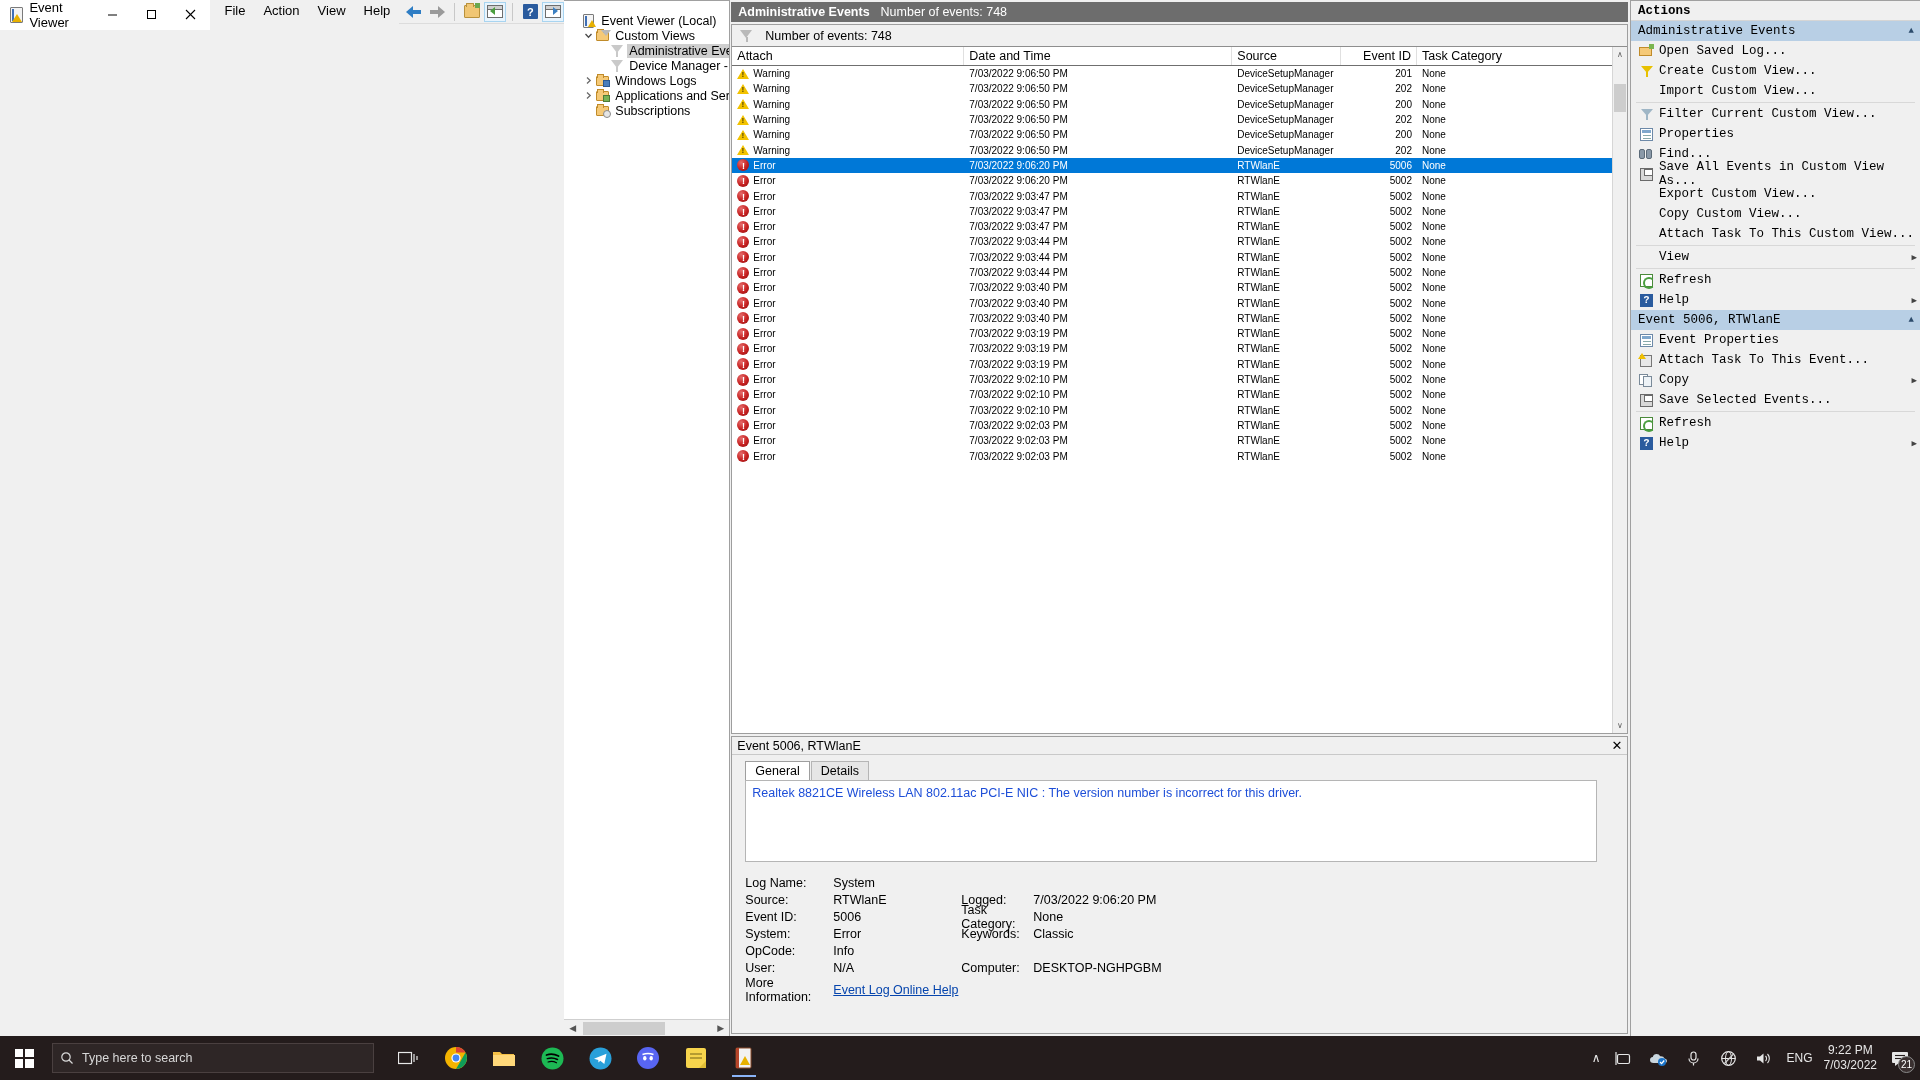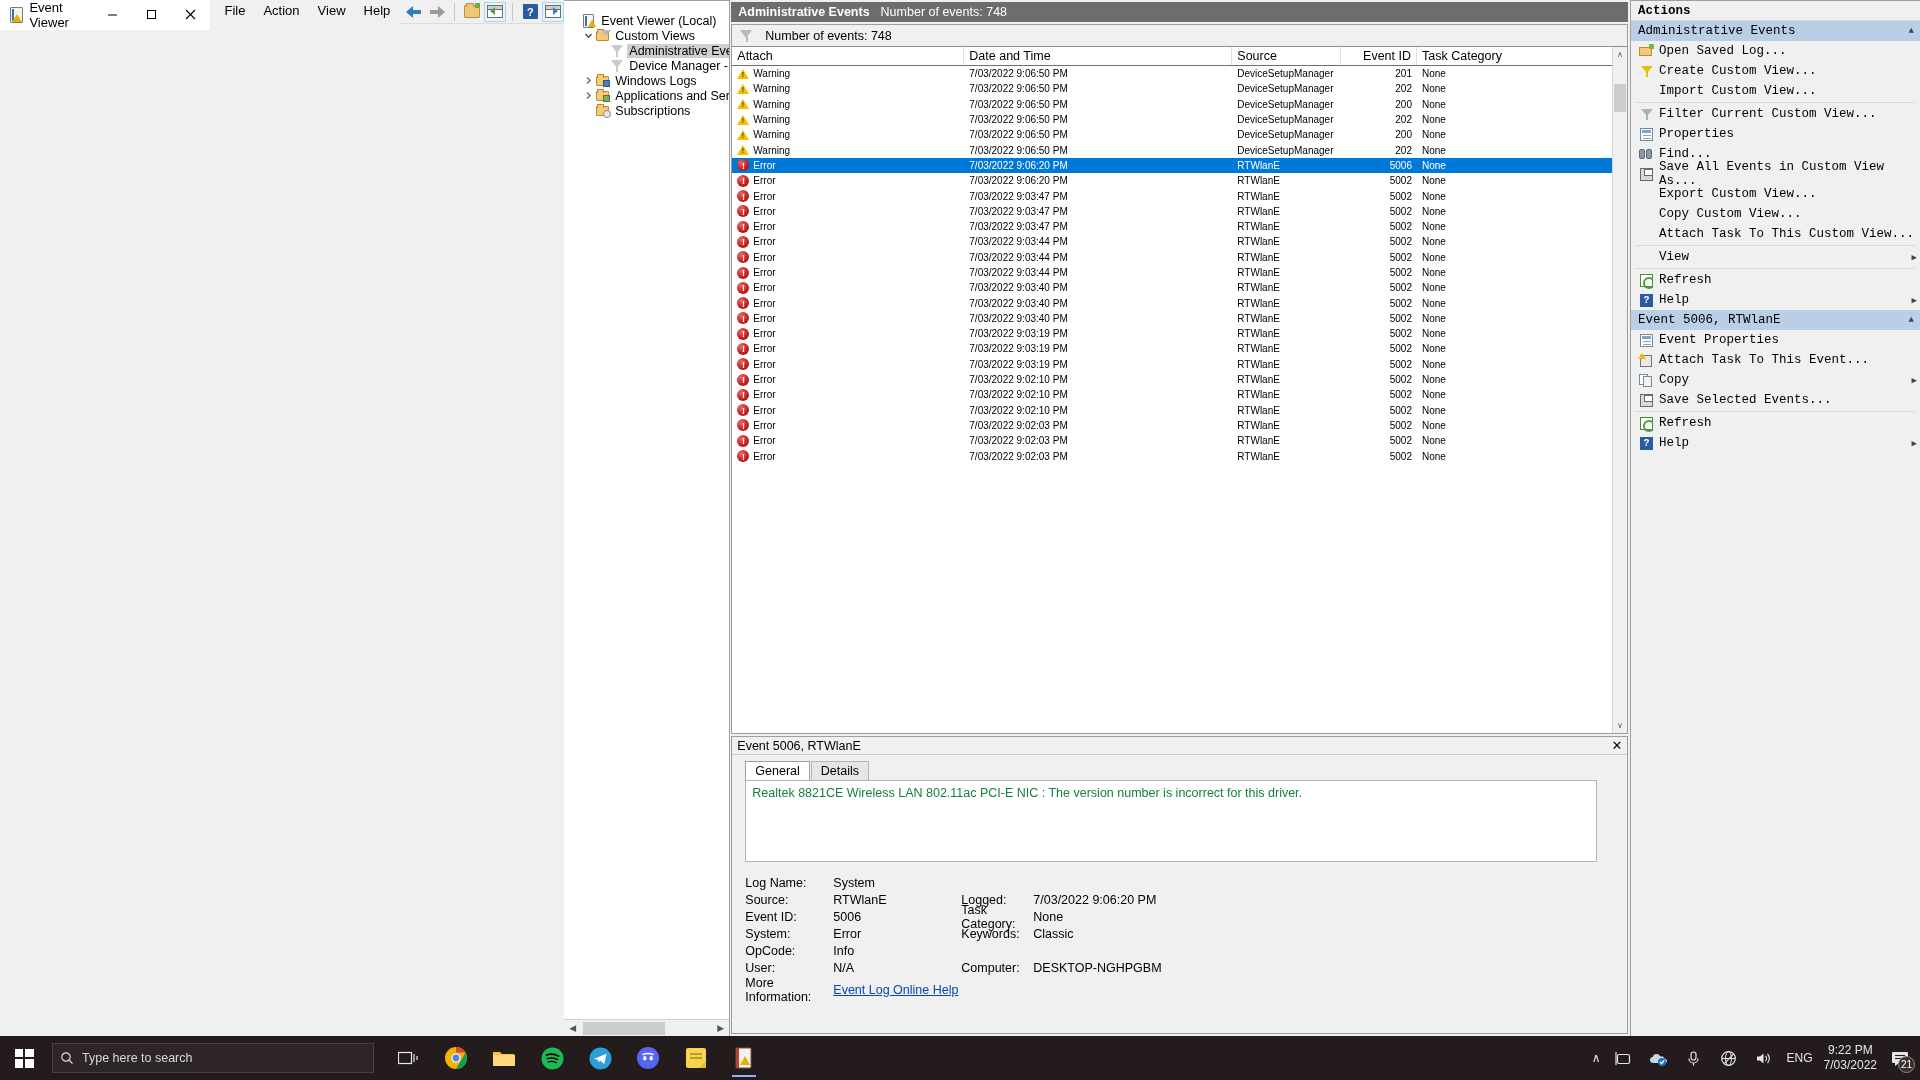--- a/index.html
+++ b/index.html
@@ -163,21 +163,21 @@
   .detail-pane {
     flex: 0 0 298px; margin: 2px 2px 2px 1px; border:1px solid #9e9e9e; background:#f0f0f0;
     display:flex; flex-direction:column;
   }
   .detail-head { height: 18px; background:#f0f0f0; display:flex; align-items:center; padding-left:5px; border-bottom:1px solid #c9c9c9; flex:0 0 18px; font-size:12.5px; }
   .detail-head .dh-title { flex:1; }
   .dh-close { width:20px; text-align:center; font-size:13px; color:#000; }
   .tabs { display:flex; padding-left:13px; height:19px; flex:0 0 19px; margin-top:6px; align-items:flex-end; }
   .tab { font-size:12.5px; padding:2px 9px 2px 9px; border:1px solid #b5b5b5; border-bottom:none; background:#e6e6e6; color:#000; margin-right:1px; }
   .tab.active { background:#fff; border-color:#9e9e9e; }
-  .msg-box { margin: 0 30px 0 13px; border:1px solid #b5b5b5; background:#fff; height: 82px; padding:5px 6px; font-size:12.5px; color:#15803d; }
+  .msg-box { margin: 0 30px 0 13px; border:1px solid #b5b5b5; background:#fff; height: 82px; padding:5px 6px; font-size:12.5px; color:#1d4ed8; }
   .meta { margin: 12px 0 0 13px; position:relative; font-size:12.5px; color:#000; }
   .meta-row { display:flex; height:17px; align-items:center; }
   .mk1 { flex: 0 0 88px; }
   .mv1 { flex: 0 0 128px; }
   .mk2 { flex: 0 0 72px; }
   .mv2 { flex: 0 0 auto; }
   .link { color:#0645ad; text-decoration:underline; }
 
   
   .actions-pane {

